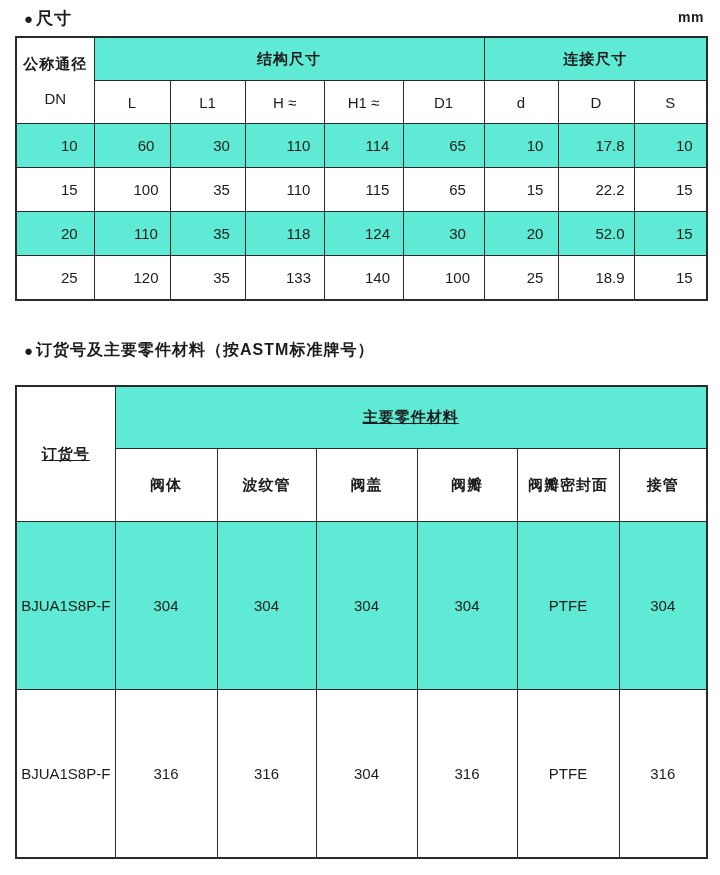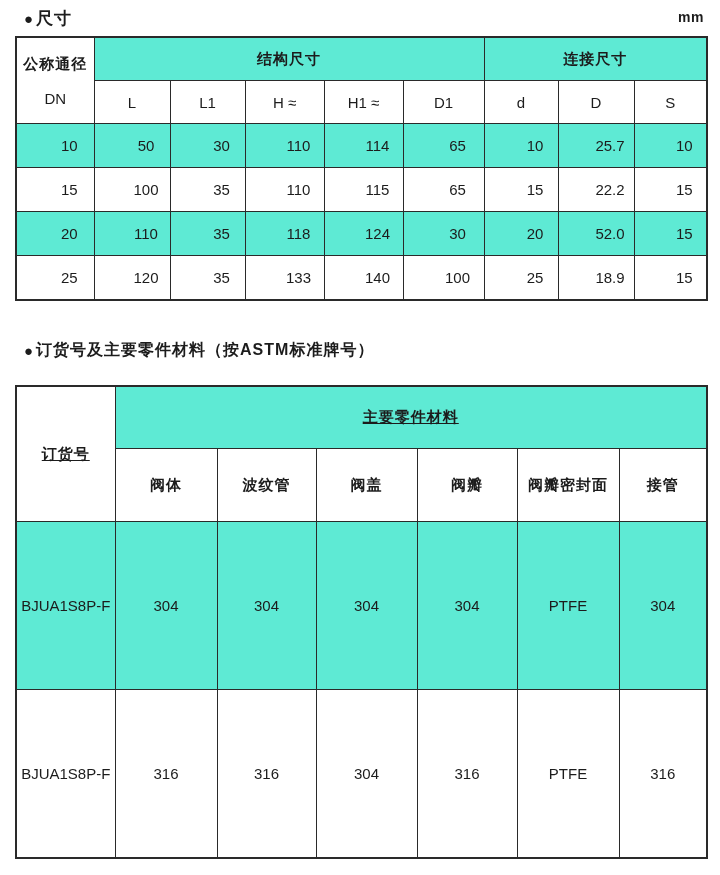--- a/index.html
+++ b/index.html
@@ -105,27 +105,27 @@
       <td>L1</td>
       <td>H ≈</td>
       <td>H1 ≈</td>
       <td>D1</td>
       <td>d</td>
       <td>D</td>
       <td>S</td>
     </tr>
     <tr class="data-row">
       <td class="shaded">10</td>
-      <td class="shaded">50</td>
+      <td class="shaded">60</td>
       <td class="shaded">30</td>
       <td class="shaded">110</td>
       <td class="shaded">114</td>
       <td class="shaded">65</td>
       <td class="shaded">10</td>
-      <td class="shaded">25.7</td>
+      <td class="shaded">17.8</td>
       <td class="shaded">10</td>
     </tr>
     <tr class="data-row">
       <td>15</td>
       <td>100</td>
       <td>35</td>
       <td>110</td>
       <td>115</td>
       <td>65</td>
       <td>15</td>

